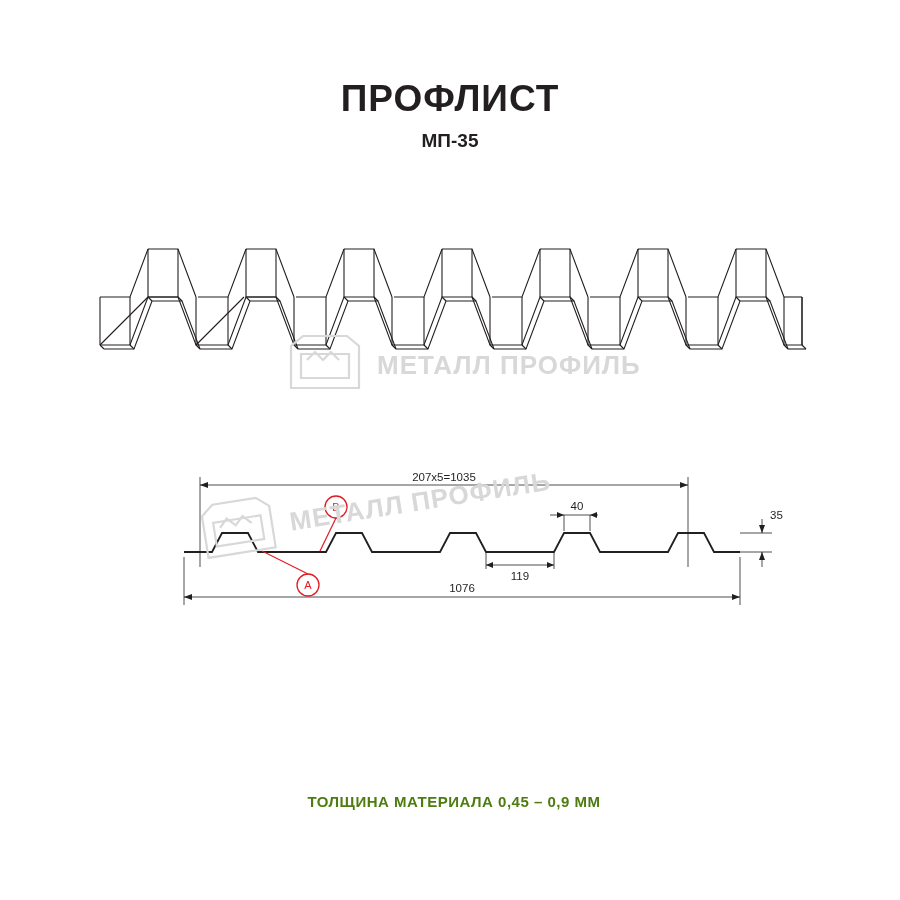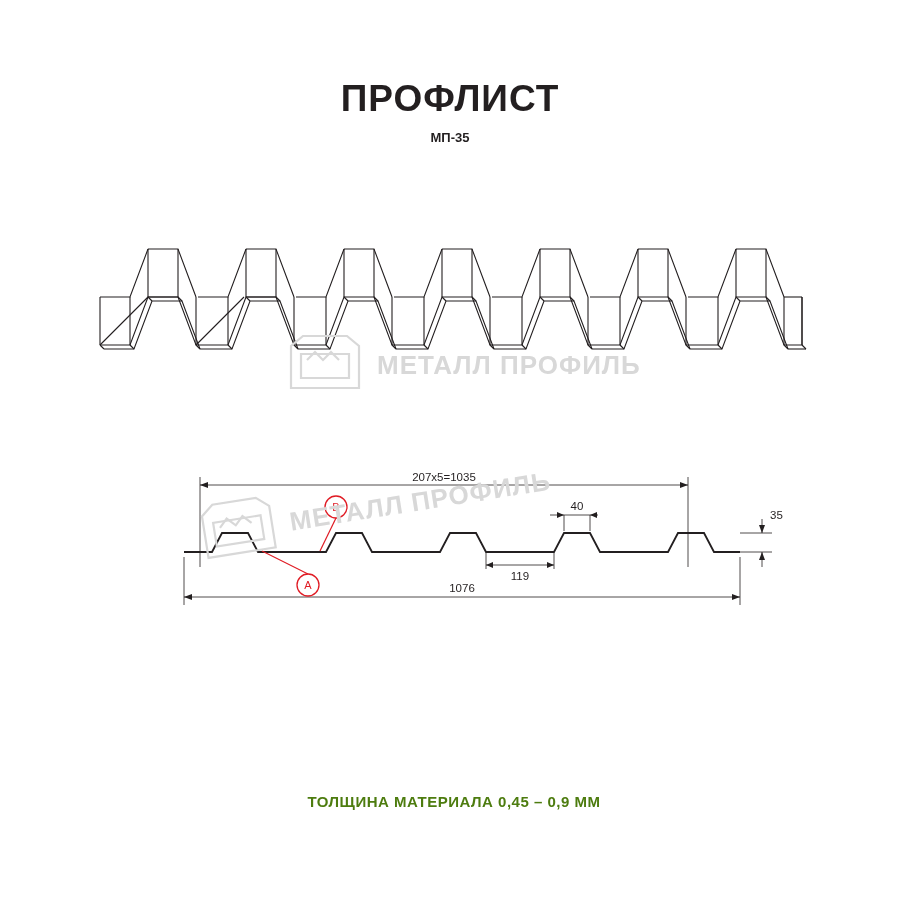--- a/index.html
+++ b/index.html
@@ -31,21 +31,21 @@
     font-weight: bold;
     letter-spacing: 1px;
     color: #231f20;
   }
   .subtitle {
     position: absolute;
     top: 130px;
     left: 0;
     width: 900px;
     text-align: center;
-    font-size: 13px;
+    font-size: 19px;
     font-weight: bold;
     color: #231f20;
   }
   .footnote {
     position: absolute;
     top: 793px;
     left: 4px;
     width: 900px;
     text-align: center;
     font-size: 15px;

